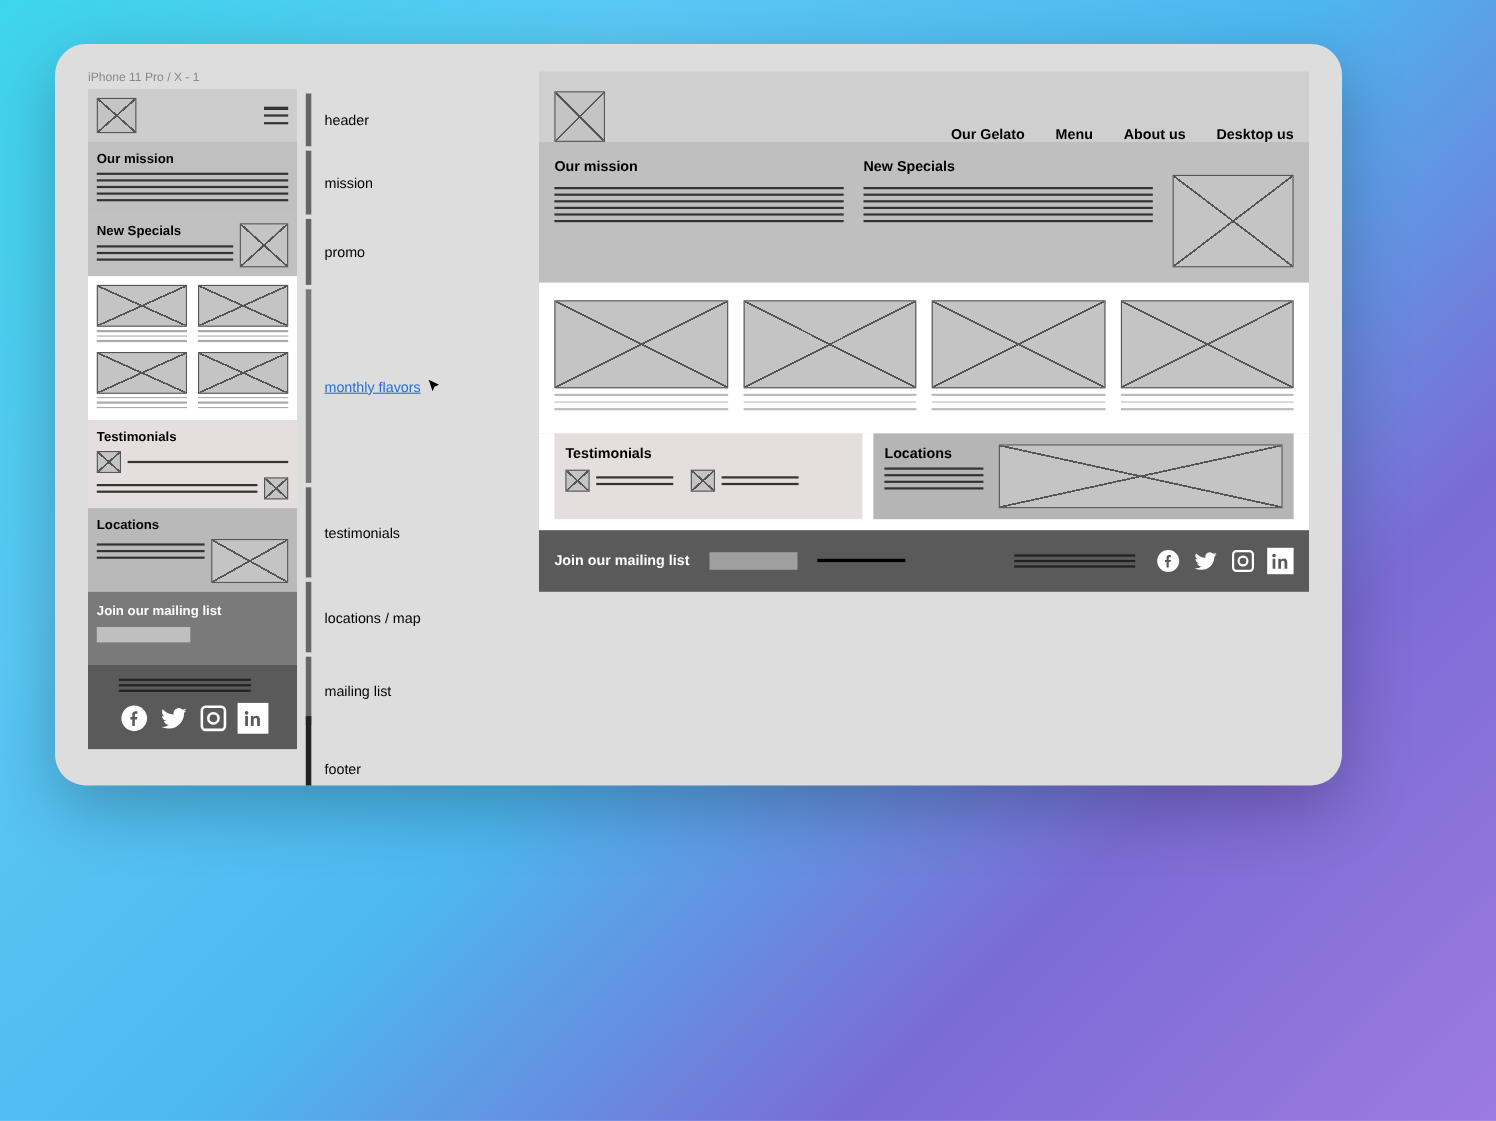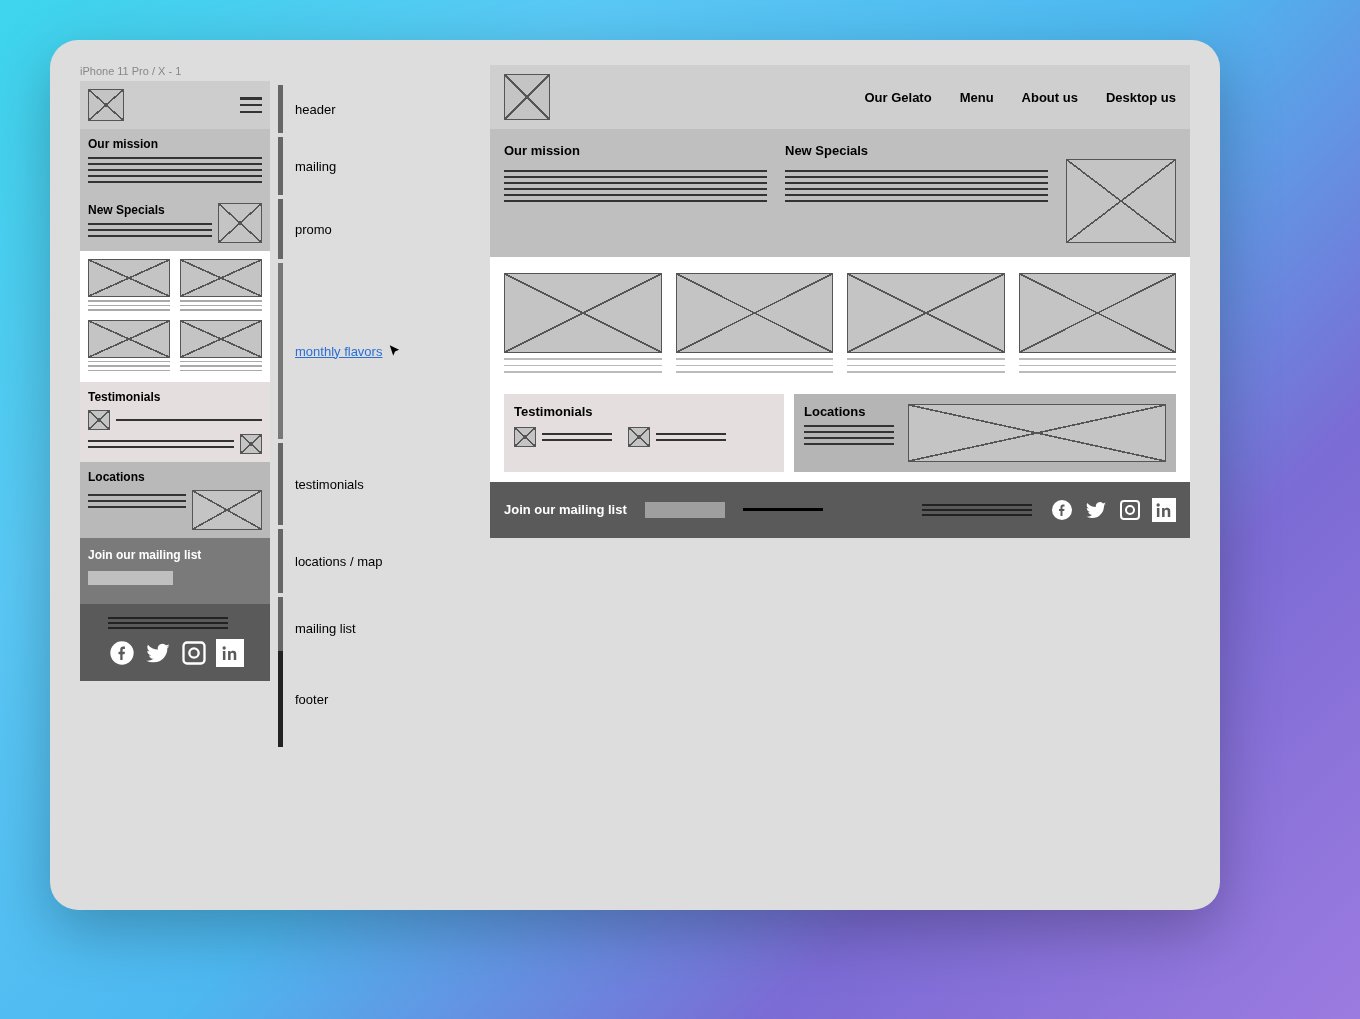--- a/index.html
+++ b/index.html
@@ -5,21 +5,21 @@
   * { box-sizing: border-box; margin: 0; padding: 0; }
   body {
     font-family: Arial, Helvetica, sans-serif;
     background: linear-gradient(135deg, #3dd5ed 0%, #5ac8f5 25%, #4db8f0 50%, #7b6bd4 75%, #9c7be0 100%);
     width: 1360px; height: 1019px; overflow: hidden;
     padding: 40px 50px;
   }
   .canvas {
     background: #dddddd;
     border-radius: 28px;
-    width: 1170px; height: 870px;
+    width: 1170px; height: 674px;
     box-shadow: 0 20px 60px rgba(0,0,0,0.25);
     position: relative;
     overflow: hidden;
   }
   .frame-label { font-size: 11px; color: #888; margin-bottom: 4px; }
 
   
   .mobile-frame {
     position: absolute; left: 30px; top: 25px; width: 190px;
   }
@@ -50,21 +50,21 @@
   .annotations { position:absolute; left:228px; top:45px; width:200px; font-size:13px;}
   .ann { display:flex; align-items:center; gap:12px; position:absolute; left:0;}
   .ann .bar { width:5px; background:#666; }
   .ann.sel .label { color:#2a6fd6; text-decoration:underline; }
 
   
   .desktop-frame {
     position: absolute; left:440px; top:25px; width:700px;
   }
   .desktop { width:700px; }
-  .d-header { background:#cfcfcf; height:64px; display:flex; align-items:center; justify-content:space-between; padding:0 14px;}
+  .d-header { background:#cfcfcf; height:64px; display:flex; align-items:flex-end; justify-content:space-between; padding:0 14px;}
   .d-nav { display:flex; gap:28px; font-size:13px; font-weight:bold;}
   .d-hero { background:#bfbfbf; padding:14px; display:flex; gap:18px;}
   .d-hero .col { flex:1;}
   .d-hero .col.img { flex:0 0 110px;}
   .d-hero .heading { font-weight:bold; font-size:13px; margin-bottom:12px;}
   .d-flavors { background:#fff; padding:16px 14px; display:grid; grid-template-columns:repeat(4,1fr); gap:14px;}
   .d-flavors .cell {}
   .d-flavors .thin div { height:1.5px; background:#bbb; margin:5px 0;}
   .d-lower { display:flex; gap:10px; padding:0 14px 10px 14px; background:#fff;}
   .d-test { flex:0 0 280px; background:#e4dede; padding:10px;}
@@ -231,21 +231,21 @@
     </div>
   </div>
 
   <div class="annotations">
     <div class="ann" style="top:0px">
         <div class="bar" style="height:48px"></div>
         <span class="label">header</span>
       </div>
     <div class="ann" style="top:52px">
         <div class="bar" style="height:58px"></div>
-        <span class="label">mailing</span>
+        <span class="label">mission</span>
       </div>
     <div class="ann" style="top:114px">
         <div class="bar" style="height:60px"></div>
         <span class="label">promo</span>
       </div>
     <div class="ann sel" style="top:178px">
         <div class="bar" style="height:176px;background:#777"></div>
         <span class="label">monthly flavors</span>
       <svg width="14" height="14" viewBox="0 0 24 24" style="margin-left:-6px">
           <path d="M3 2l6 18 3-7 7-3z" fill="#000"></path>

